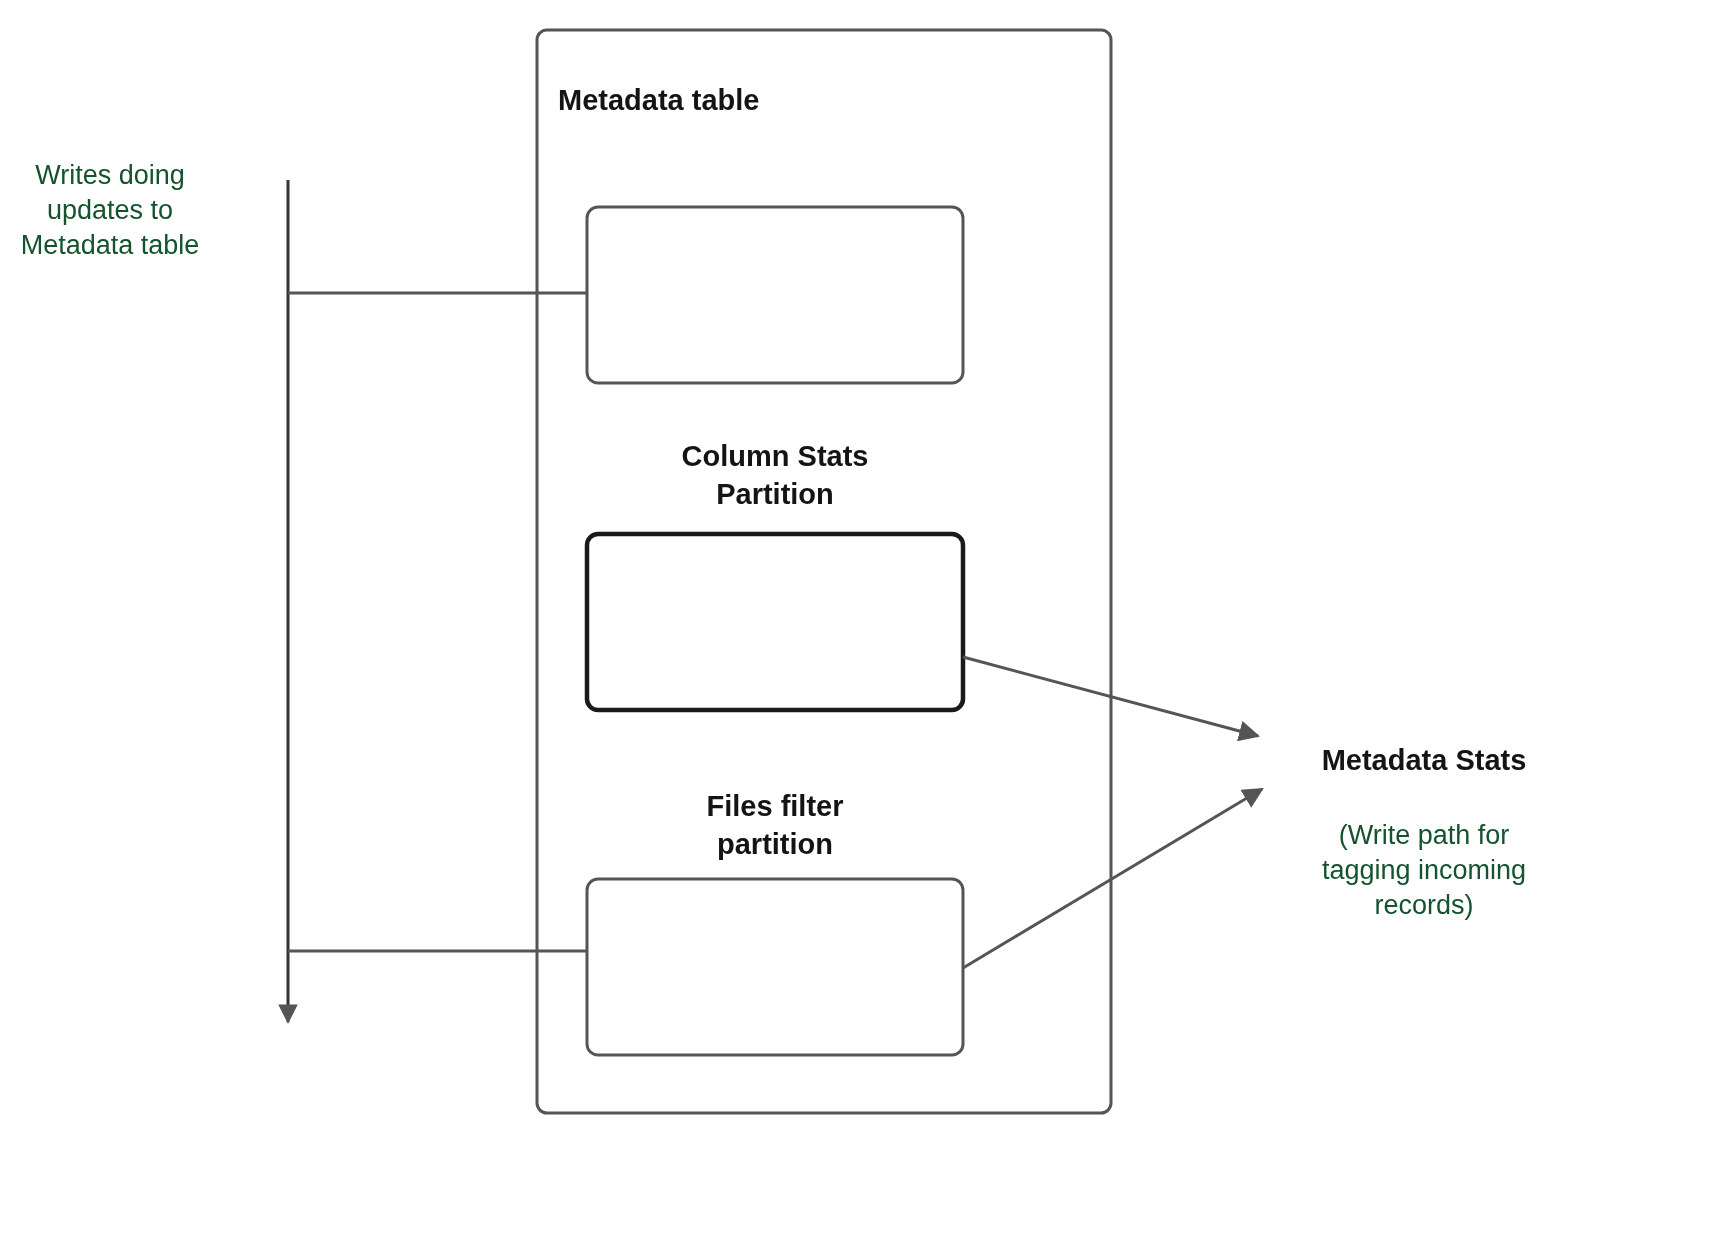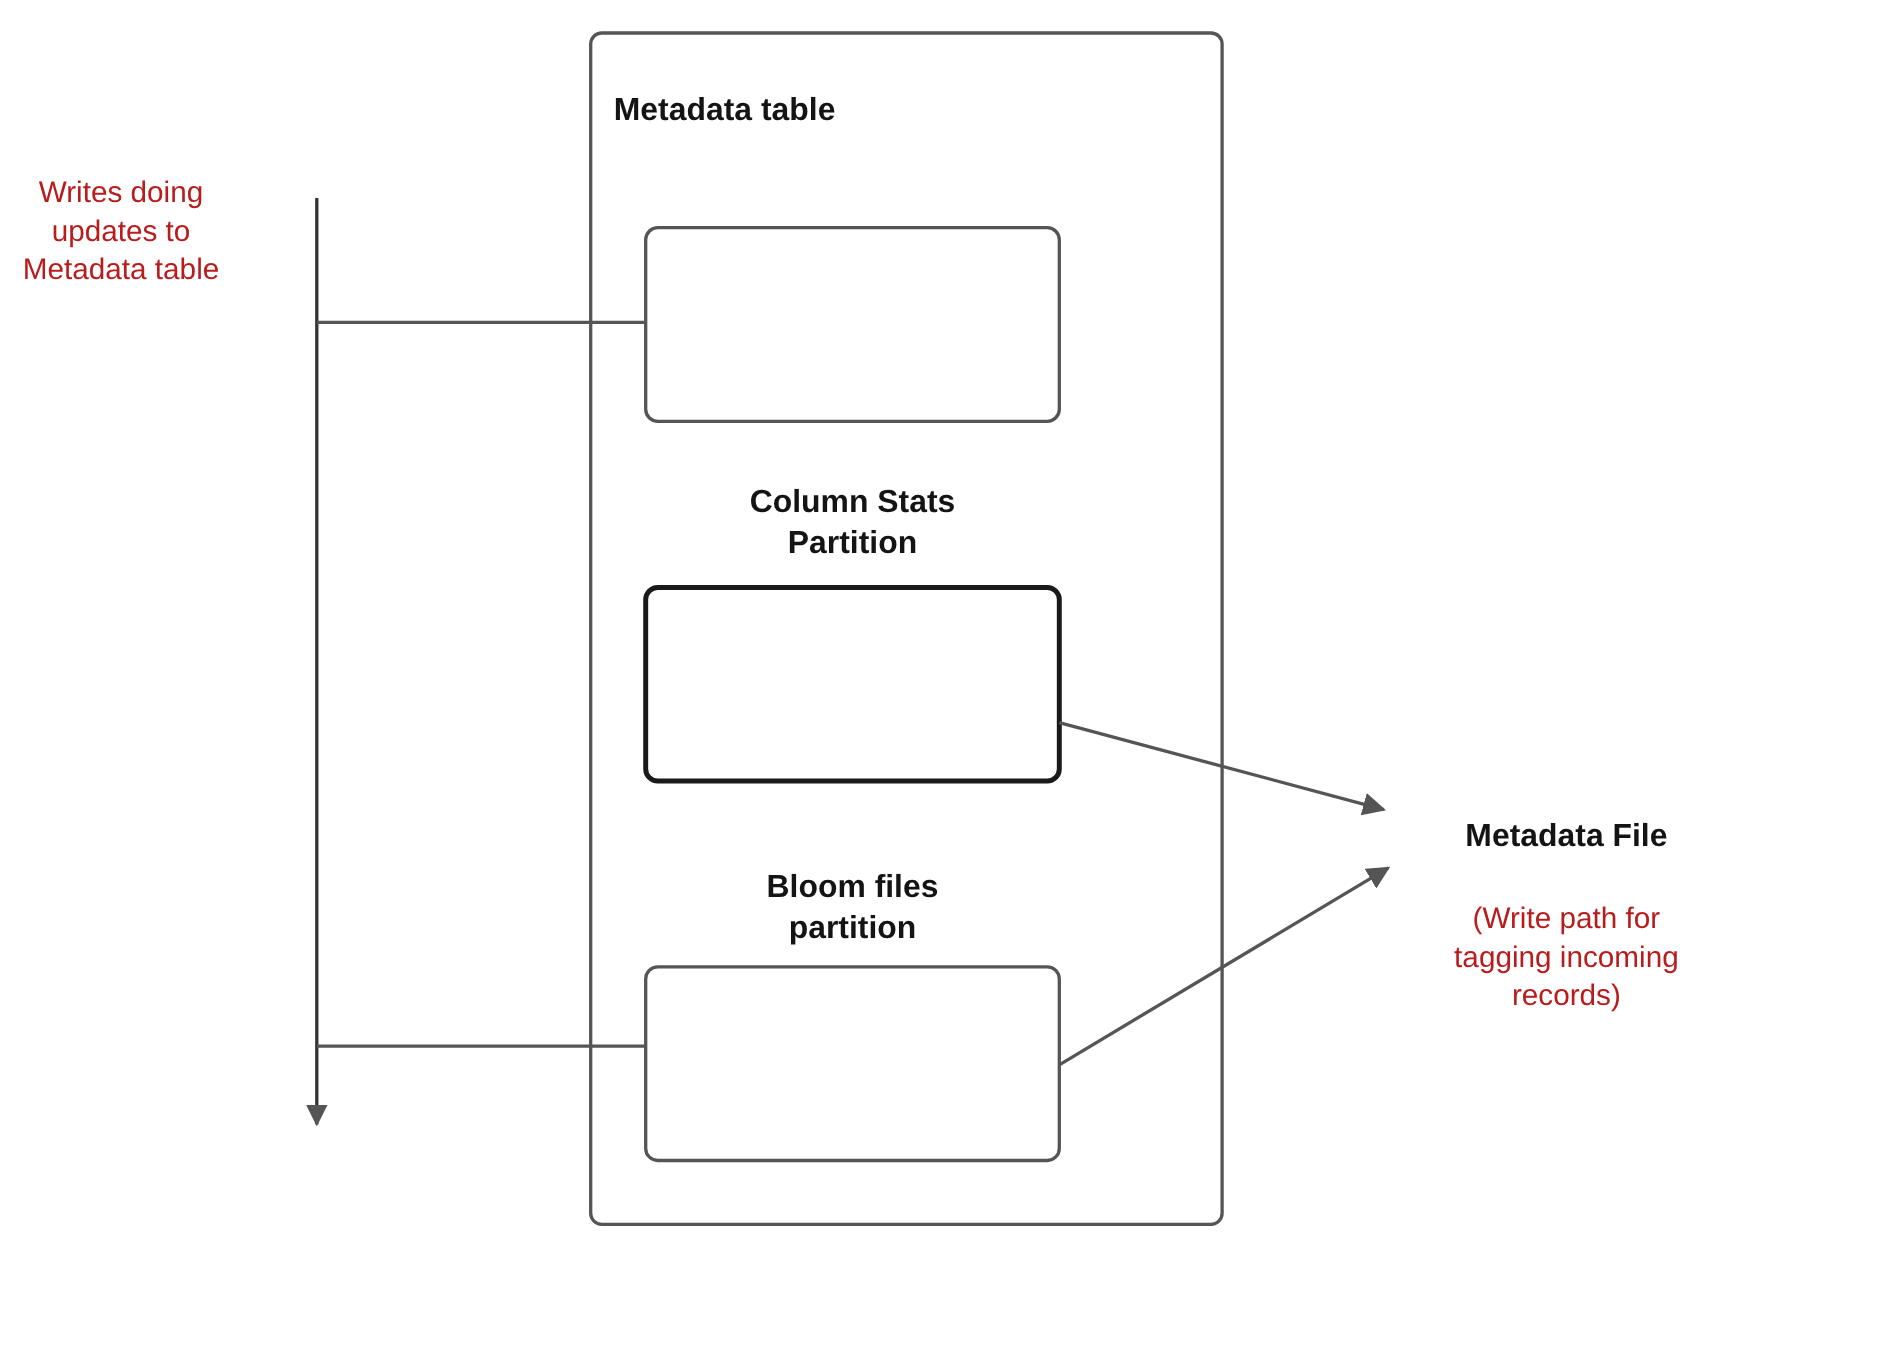--- a/index.html
+++ b/index.html
@@ -33,21 +33,21 @@
   .txt {
     position: absolute;
     text-align: center;
     line-height: 1.30;
     white-space: pre-line;
   }
 
   .label-plain {
     font-size: 27px;
     font-weight: 400;
-    color: #b91c1c;
+    color: #14532d;
   }
 
   .label-bold {
     font-size: 29px;
     font-weight: bold;
     color: #141414;
   }
 
   .outer-title {
     font-size: 29px;
@@ -108,25 +108,25 @@
 Metadata table</div>
 
   <div class="txt outer-title" style="left:558px; top:82px; width:420px;">Metadata table</div>
 
 
 
   <div class="txt label-bold" style="left:587px; top:438px; width:376px;">Column Stats
 Partition</div>
 
 
-  <div class="txt label-bold" style="left:587px; top:788px; width:376px;">Bloom files
+  <div class="txt label-bold" style="left:587px; top:788px; width:376px;">Files filter
 partition</div>
 
 
-  <div class="txt index-title" style="left:1274px; top:742px; width:300px;">Metadata File</div>
+  <div class="txt index-title" style="left:1274px; top:742px; width:300px;">Metadata Stats</div>
 
   <div class="txt label-plain" style="left:1294px; top:818px; width:260px;">(Write path for
 tagging incoming
 records)</div>
 
   <div class="boxhit" style="left:587px; top:207px; width:376px; height:176px;"></div>
   <div class="boxhit" style="left:587px; top:534px; width:376px; height:176px;"></div>
   <div class="boxhit" style="left:587px; top:879px; width:376px; height:176px;"></div>
 
 </div>

